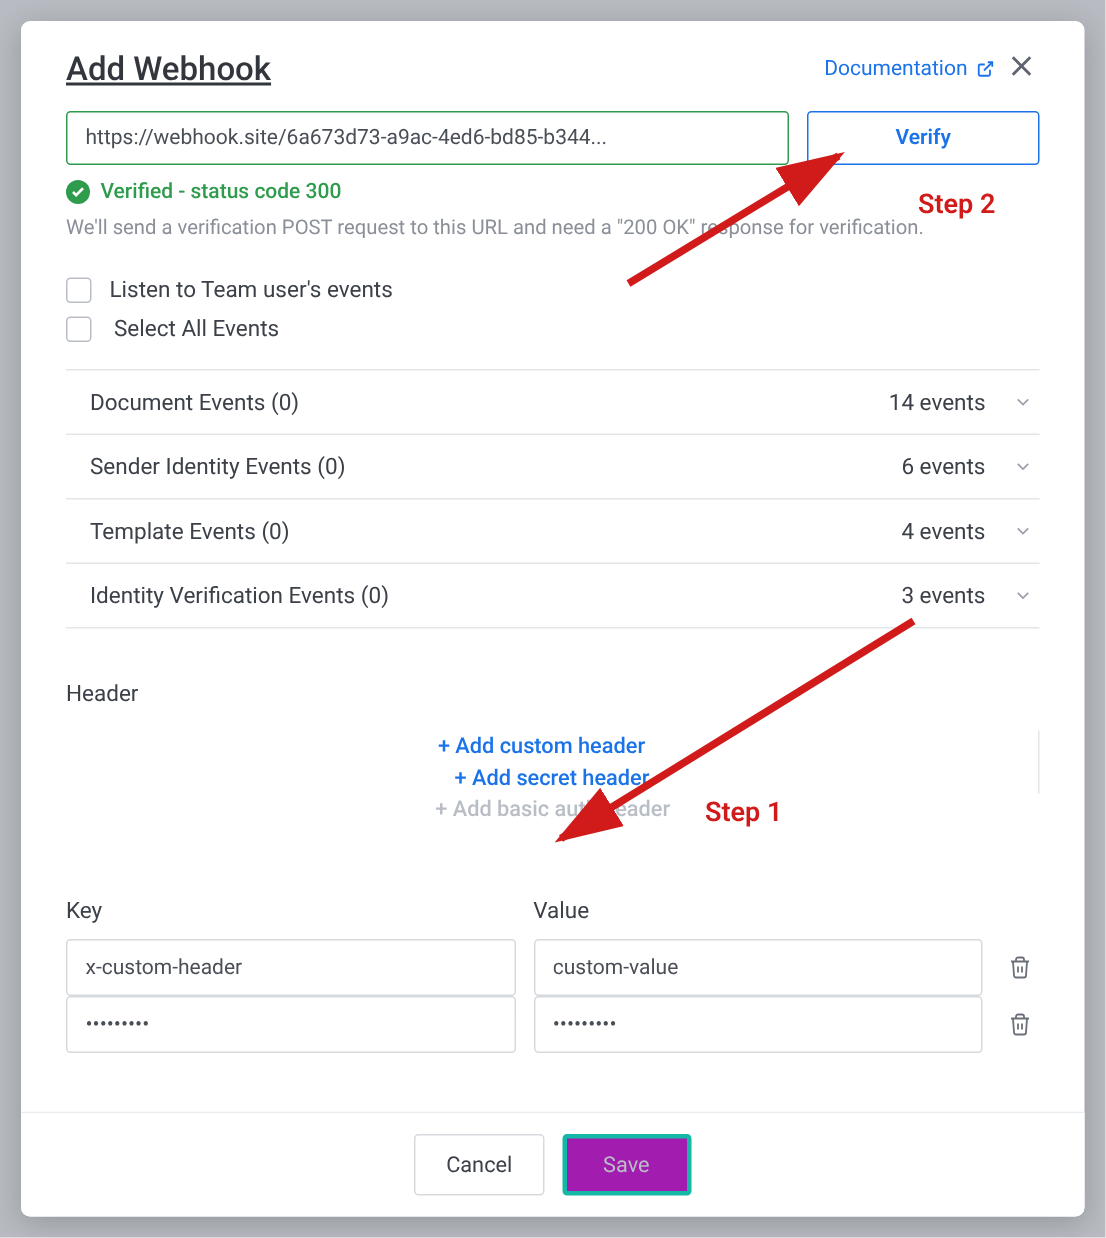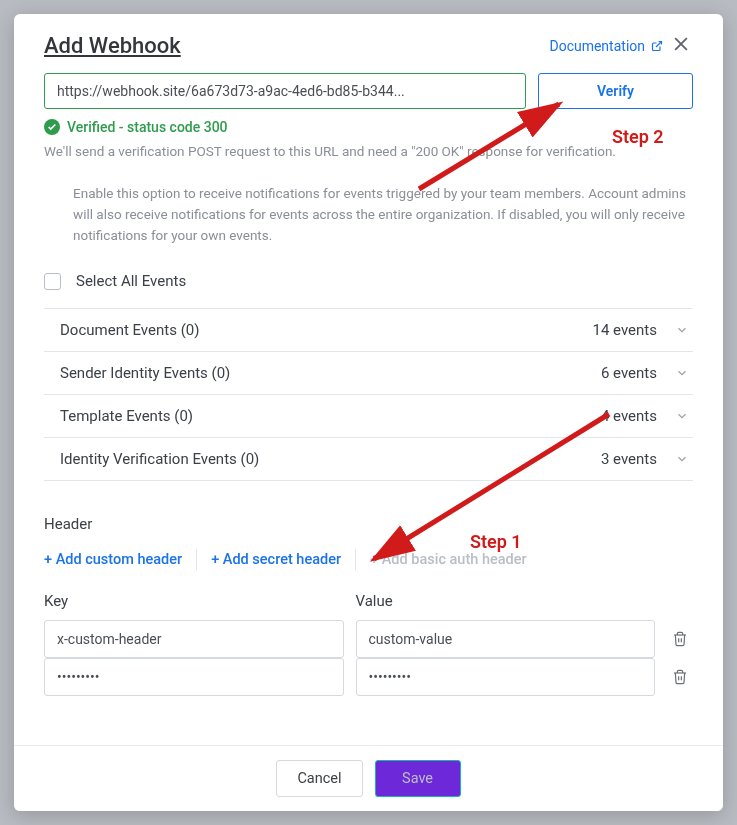--- a/index.html
+++ b/index.html
@@ -52,45 +52,45 @@
       display: flex; align-items: center; justify-content: space-between;
       padding: 12px 4px 12px 16px; border-top: 1px solid #e2e5e9; cursor: pointer;
     }
     .cat-row:last-of-type { border-bottom: 1px solid #e2e5e9; }
     .cat-name { font-size: 15px; color: #3c4048; }
     .cat-right { display: flex; align-items: center; gap: 18px; }
     .cat-count { font-size: 15px; color: #3c4048; }
     .chev { width: 14px; height: 14px; color: #9aa0a9; transform: rotate(0deg); flex-shrink: 0; }
     .header-section { margin-top: 34px; }
     .header-label { font-size: 15px; color: #3c4048; margin-bottom: 16px; }
-    .header-btns { display: flex; gap: 0; margin-bottom: 22px; }
+    .header-btns { display: flex; gap: 0; margin-bottom: 22px; flex-direction: column; }
     .hbtn {
       padding: 2px 14px 2px 0; color: #1a73e8; font-size: 14.5px; font-weight: 500;
       background: none; border: none; border-right: 1px solid #e2e5e9; cursor: pointer;
     }
     .hbtn.mid { padding-left: 14px; }
     .hbtn.dis { color: #b9bec6; cursor: default; border-right: none; padding-left: 14px; }
     .kv-head { display: flex; gap: 12px; margin-bottom: 10px; }
-    .kv-head .col { flex: 1; font-size: 15px; color: #3c4048; }
+    .kv-head .col { flex: 1; font-size: 15px; color: #3c4048; margin-top: 26px; }
     .kv-head .spacer { width: 26px; }
     .kv-row { display: flex; gap: 12px; align-items: center; margin-bottom: 0; }
     .kv-input {
       flex: 1; border: 1px solid #d6dade; border-radius: 3px; padding: 10px 12px;
       font-size: 14px; color: #4a4f57; outline: none;
     }
     .trash-btn { width: 26px; background: none; border: none; cursor: pointer; color: #6b7078; padding: 0; display:flex; align-items:center; justify-content:center; }
     .footer {
       border-top: 1px solid #e8ebef; padding: 14px 22px; display: flex; justify-content: center; gap: 12px; background:#fff;
       border-bottom-left-radius:6px; border-bottom-right-radius:6px;
     }
     .f-btn {
       min-width: 86px; padding: 9px 20px; font-size: 14.5px; border-radius: 3px; cursor: pointer;
     }
     .f-cancel { background: #fff; border: 1px solid #d6dade; color: #3c4048; }
-    .f-save { background: #6d28d9; border: 1px solid #14b8a6; color: #b9bec6; cursor: default; }
+    .f-save { background: #a21caf; border: 3px solid #14b8a6; color: #b9bec6; cursor: default; }
     .annot { position: absolute; color: #d11a1a; font-weight: 600; font-size: 18px; pointer-events: none; }
     .arrow-svg { position: absolute; pointer-events: none; }
   </style>
 </head>
 <body>
 
 <div class="modal">
   <div class="body-wrap">
     <div class="scroll">
 
@@ -123,21 +123,24 @@
         <span class="check-circle">
           <svg width="10" height="10" viewBox="0 0 24 24" fill="none" stroke="#fff" stroke-width="4">
               <polyline points="4 12 9 17 20 6"></polyline>
             </svg>
         </span>
         <span>Verified - status code 300</span>
       </div>
 
       <div class="help-text">We'll send a verification POST request to this URL and need a "200 OK" response for verification.</div>
 
-      <div class="chk-desc">Enable this option to receive notifications for events triggered by your team members. Account admins will also receive notifications for events across the entire organization. If disabled, you will only receive notifications for your own events.</div>
+      <div class="chk-row">
+        <input type="checkbox" class="chk" style="">
+        <span class="chk-label">Listen to Team user's events</span>
+      </div>
 
       <div class="select-all">
         <input type="checkbox" class="chk" style="">
         <span class="chk-label">Select All Events</span>
       </div>
 
       <div>
         <div class="cat-row">
           <span class="cat-name">Document Events (0)</span>
           <span class="cat-right">

